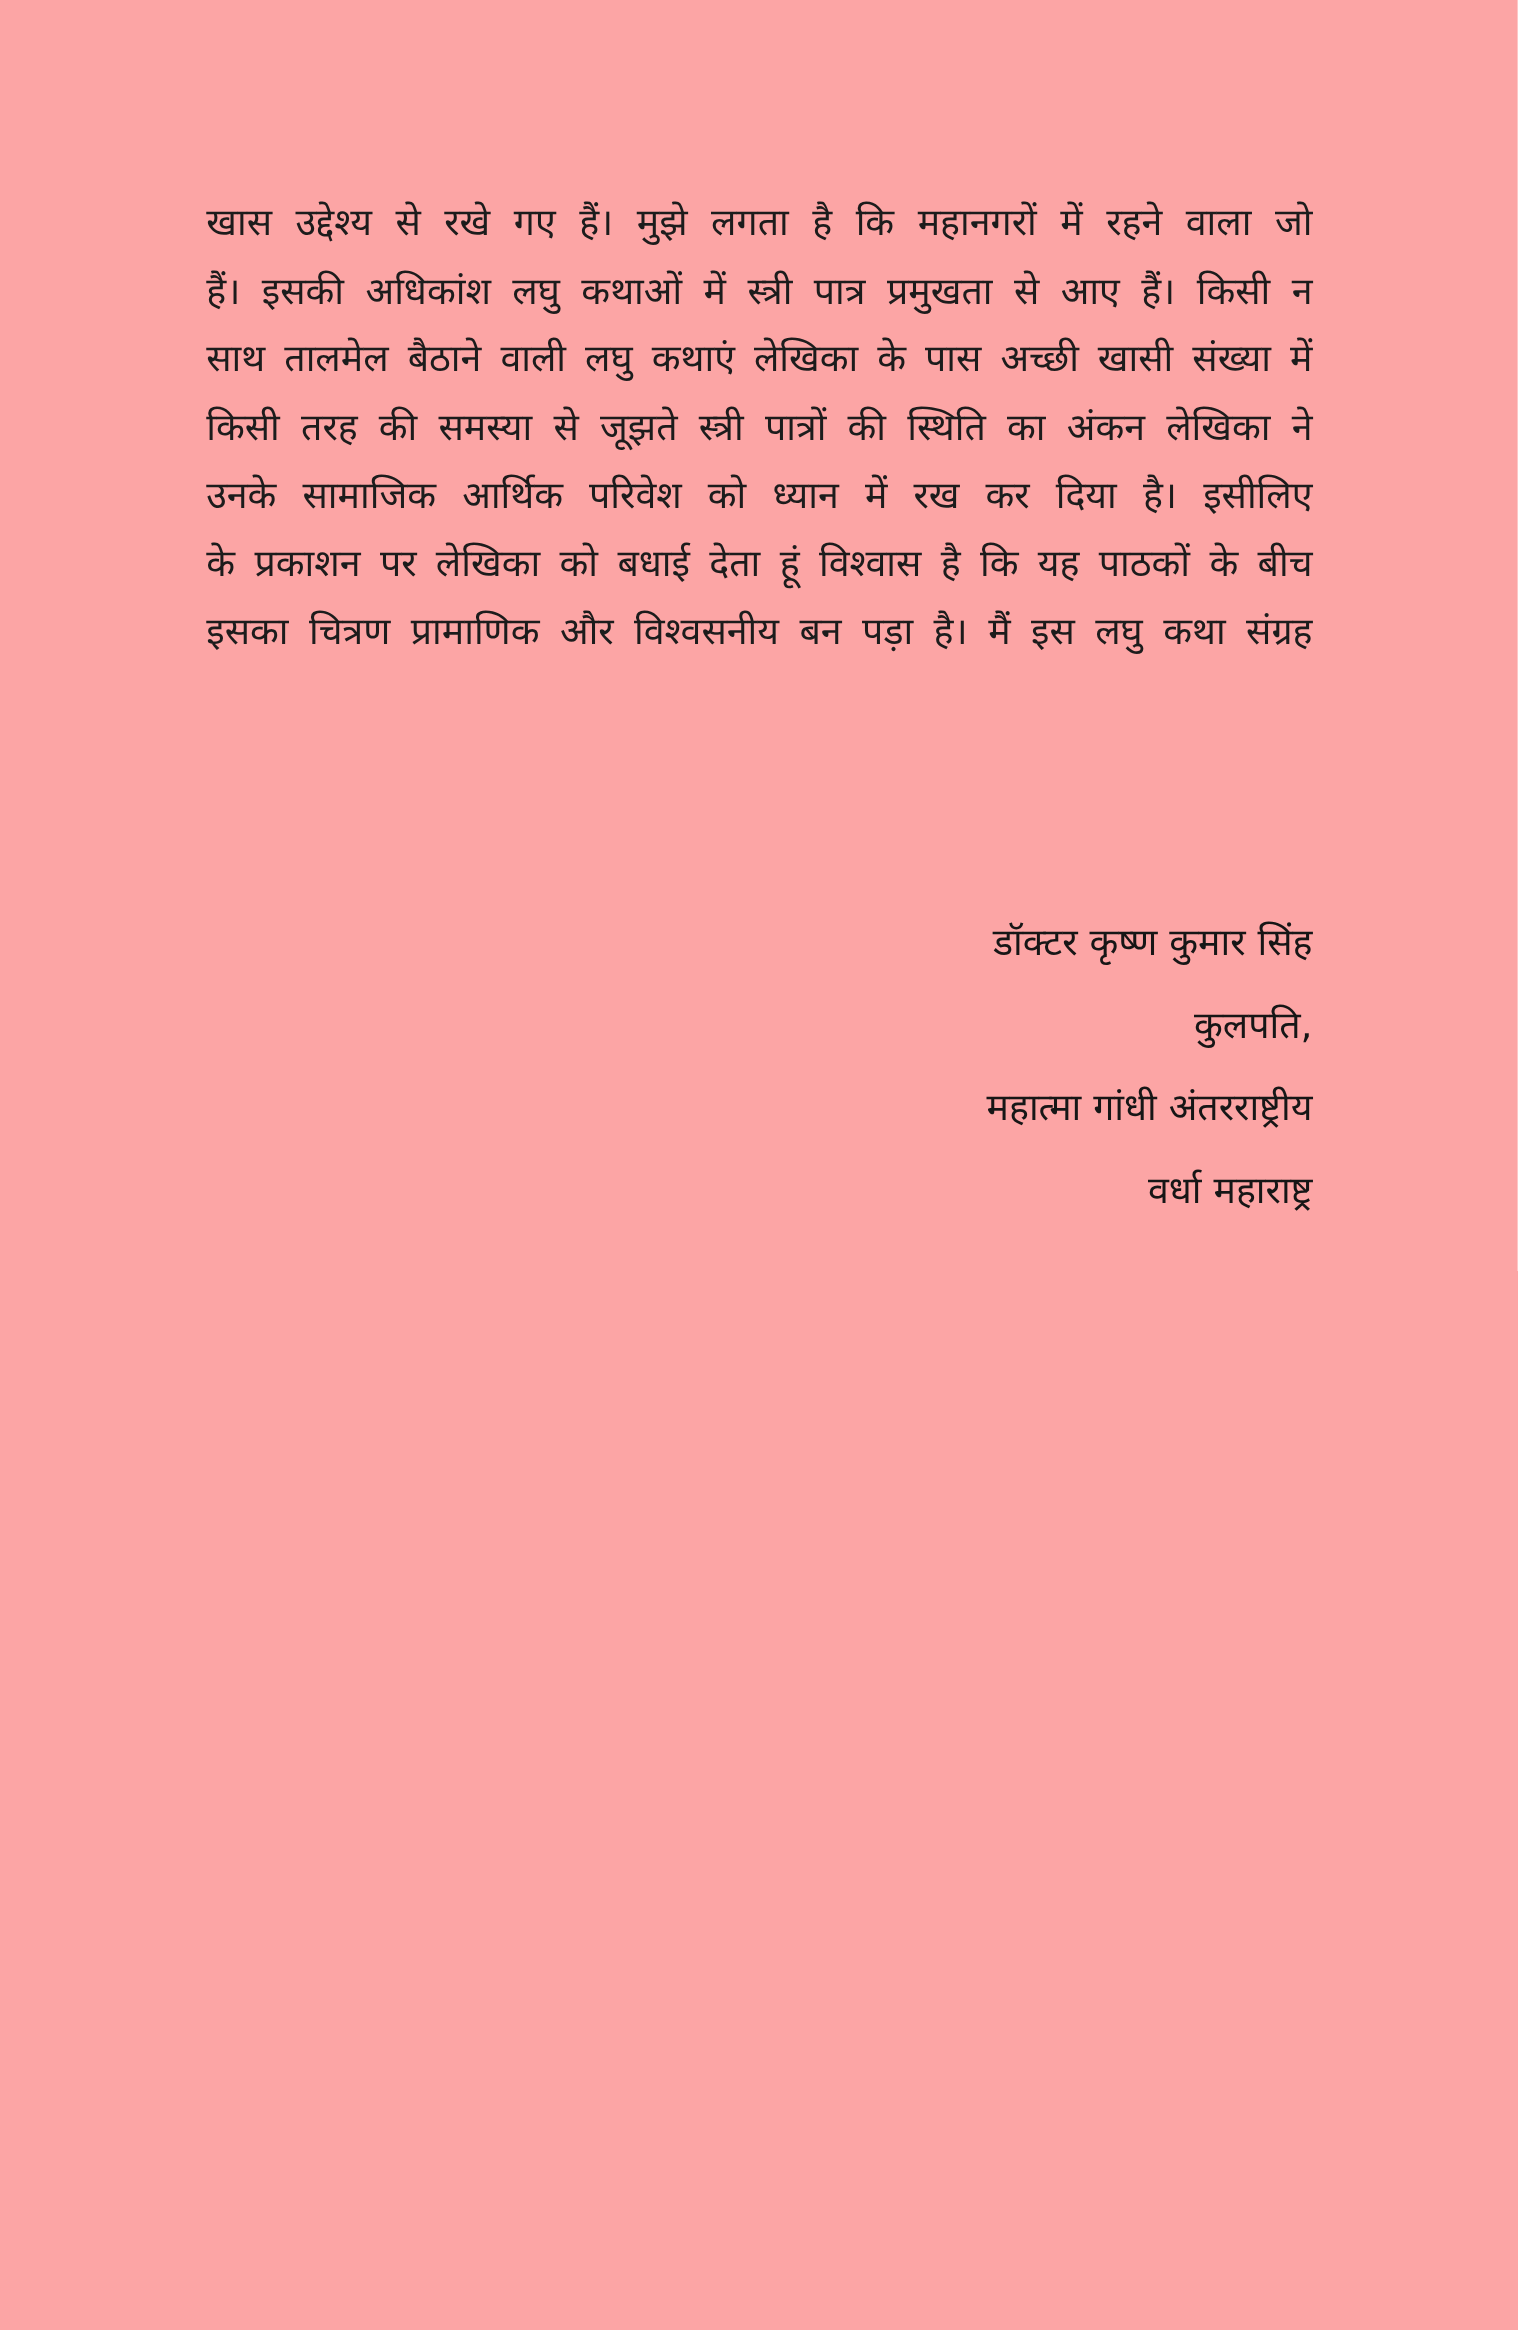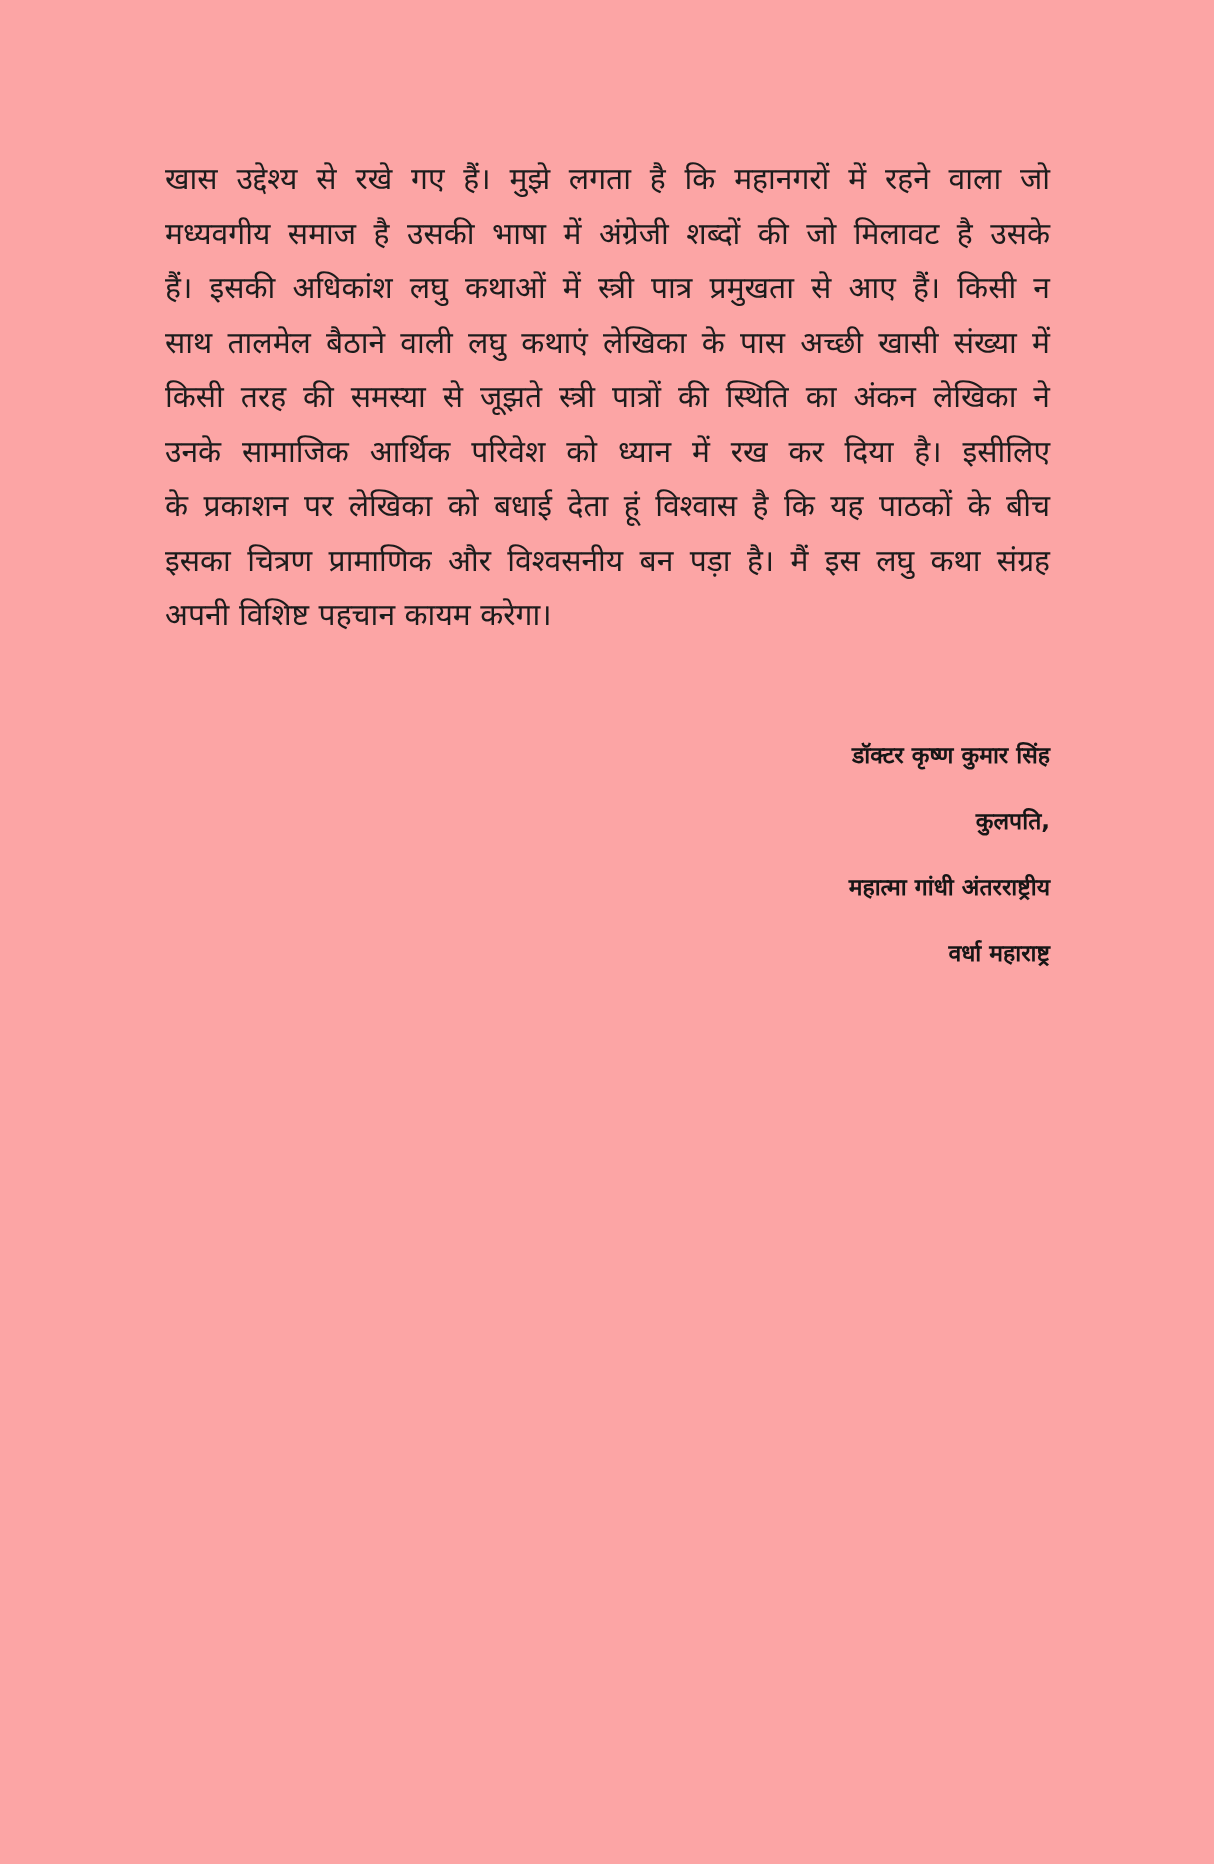--- a/index.html
+++ b/index.html
@@ -46,41 +46,39 @@
     .signature {
       position: absolute;
       right: 164px;
       top: 722px;
       text-align: right;
     }
     .sig-line {
       display: block;
       height: 66px;
       line-height: 66px;
-      font-size: 23px;
-      font-weight: bold;
+      font-size: 30px;
+      font-weight: normal;
       white-space: nowrap;
       color: #161616;
     }
   </style>
 </head>
 <body>
 
 <div class="page">
 
   <div class="body-text">
     <span class="body-line">खास उद्देश्य से रखे गए हैं। मुझे लगता है कि महानगरों में रहने वाला जो</span>
-    <span class="body-line">मध्यवगीय समाज है उसकी भाषा में अंग्रेजी शब्दों की जो मिलावट है उसके</span>
     <span class="body-line">हैं। इसकी अधिकांश लघु कथाओं में स्त्री पात्र प्रमुखता से आए हैं। किसी न</span>
     <span class="body-line">साथ तालमेल बैठाने वाली लघु कथाएं लेखिका के पास अच्छी खासी संख्या में</span>
     <span class="body-line">किसी तरह की समस्या से जूझते स्त्री पात्रों की स्थिति का अंकन लेखिका ने</span>
     <span class="body-line">उनके सामाजिक आर्थिक परिवेश को ध्यान में रख कर दिया है। इसीलिए</span>
     <span class="body-line">के प्रकाशन पर लेखिका को बधाई देता हूं विश्वास है कि यह पाठकों के बीच</span>
     <span class="body-line">इसका चित्रण प्रामाणिक और विश्वसनीय बन पड़ा है। मैं इस लघु कथा संग्रह</span>
-    <span class="body-line last">अपनी विशिष्ट पहचान कायम करेगा।</span>
   </div>
 
   <div class="signature">
     <span class="sig-line">डॉक्टर कृष्ण कुमार सिंह</span>
     <span class="sig-line">कुलपति,</span>
     <span class="sig-line">महात्मा गांधी अंतरराष्ट्रीय</span>
     <span class="sig-line">वर्धा महाराष्ट्र</span>
   </div>
 
 </div>

